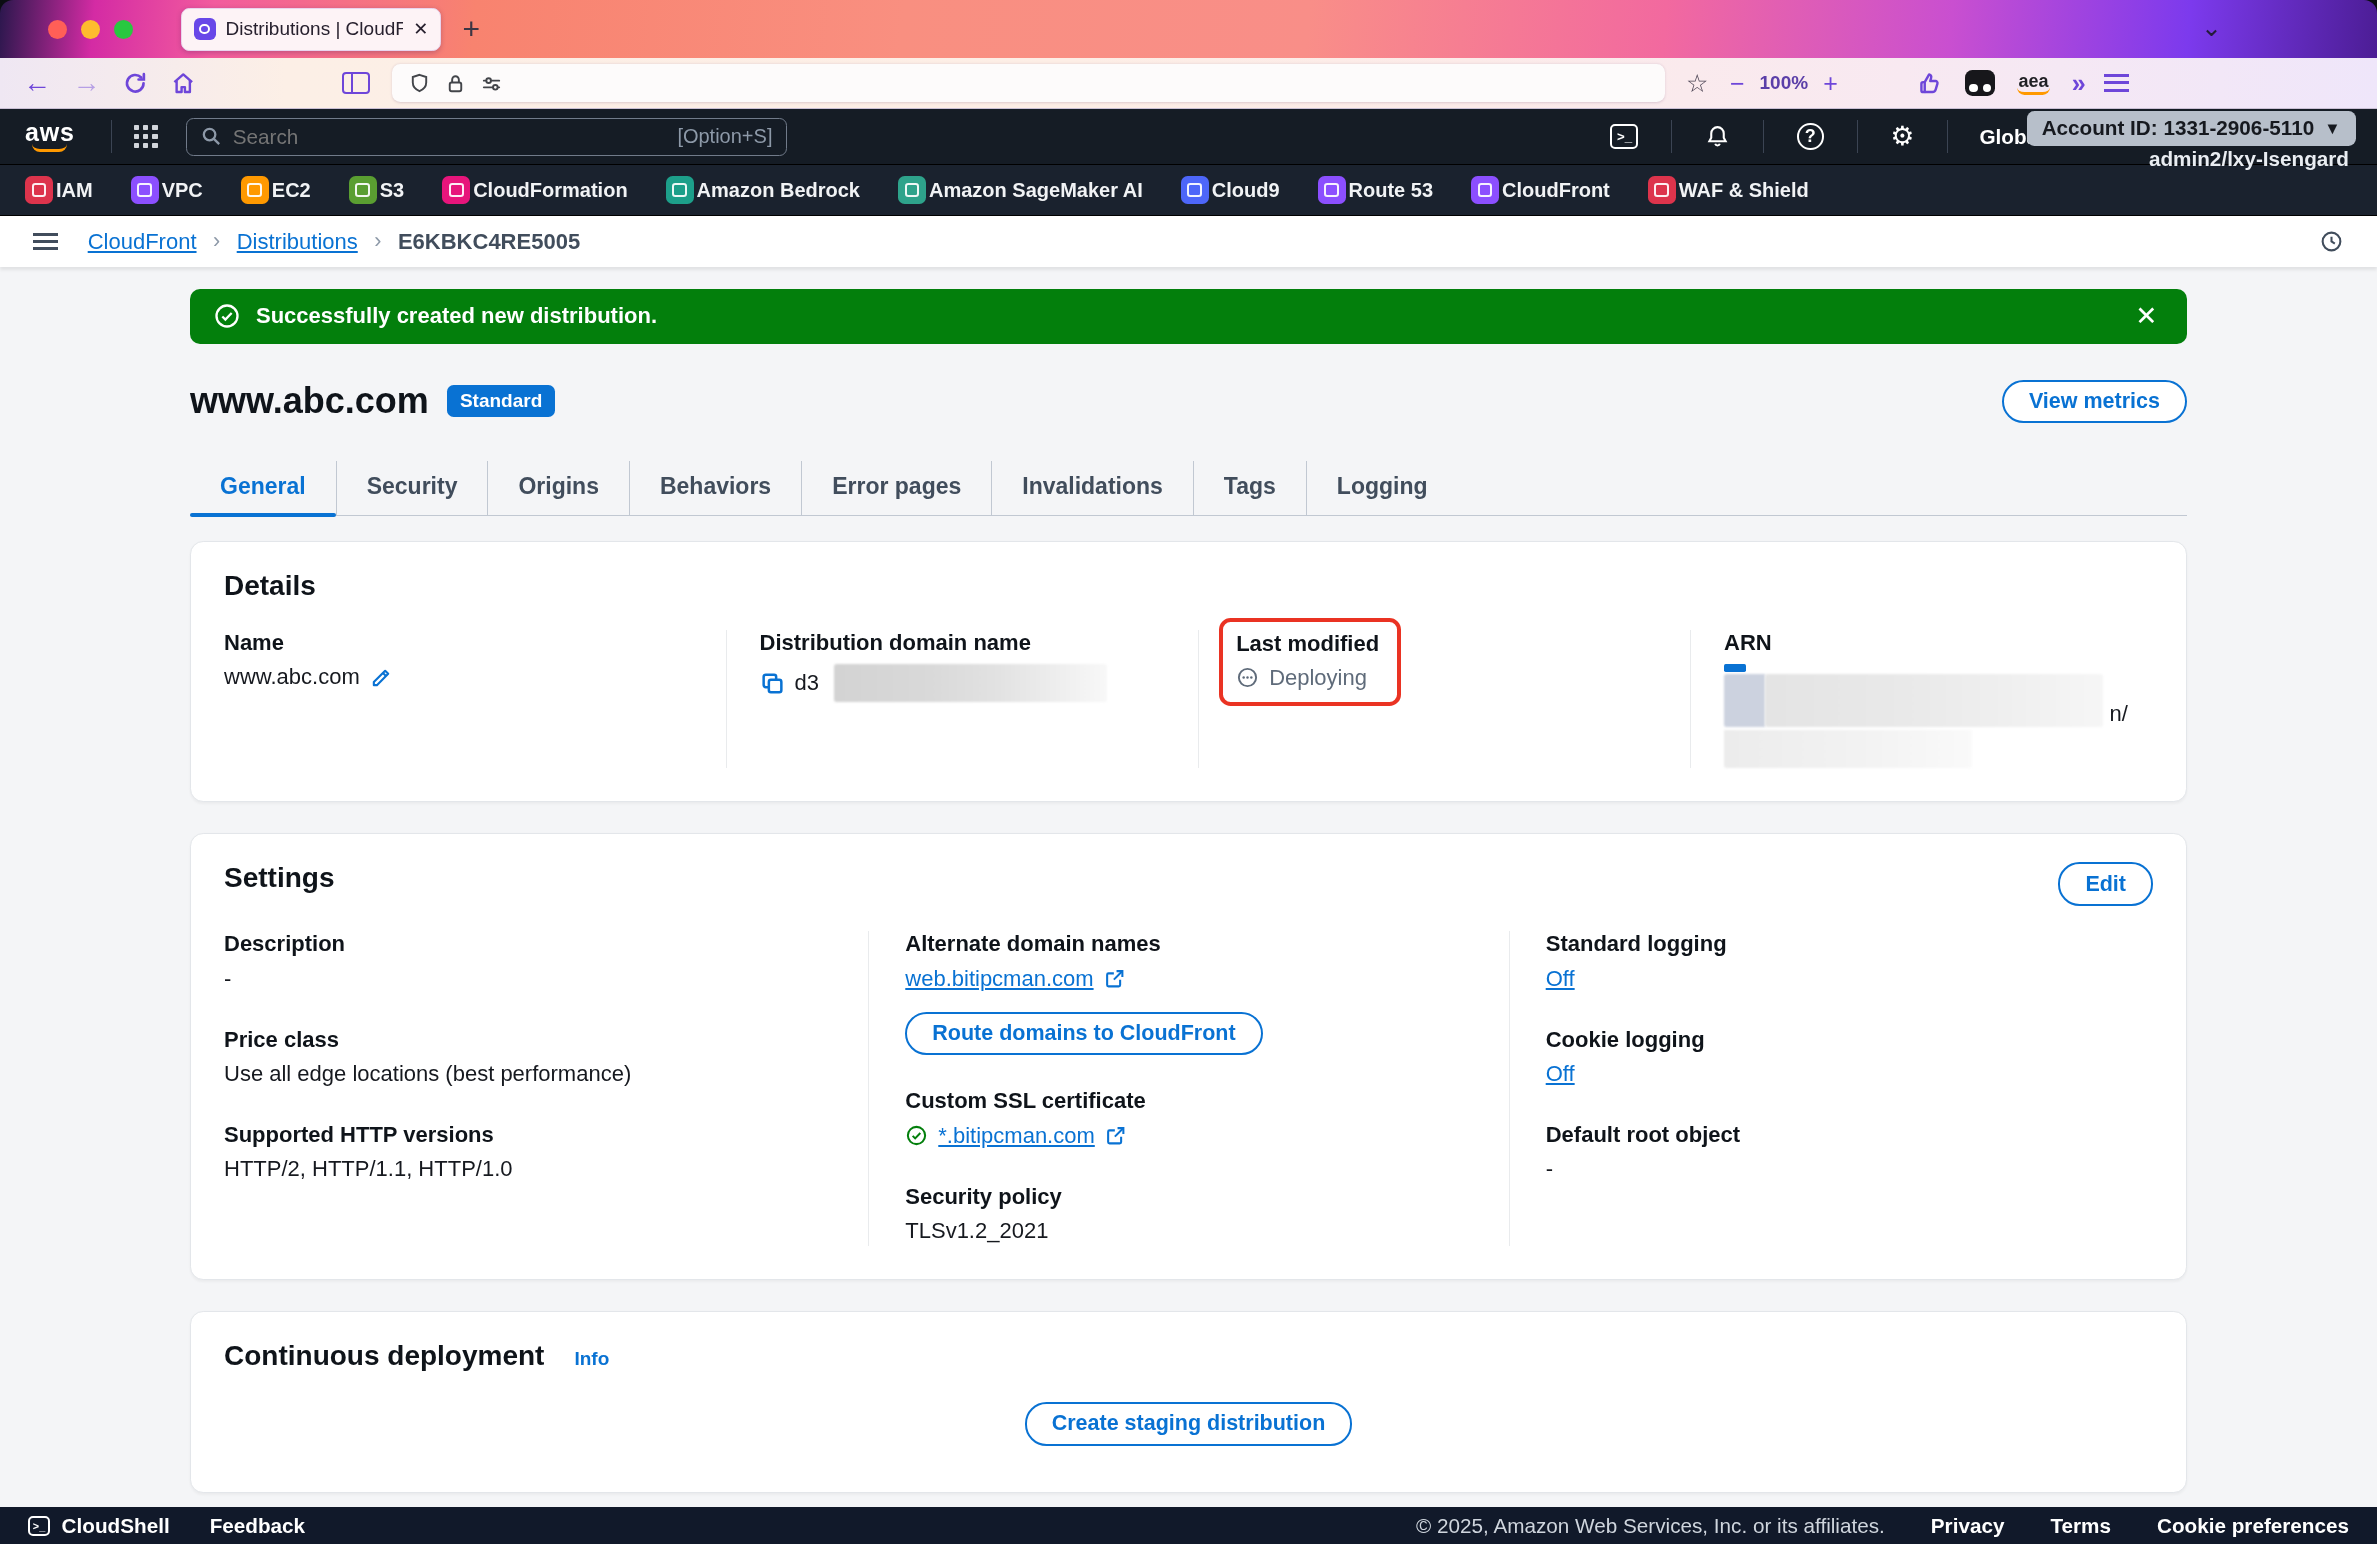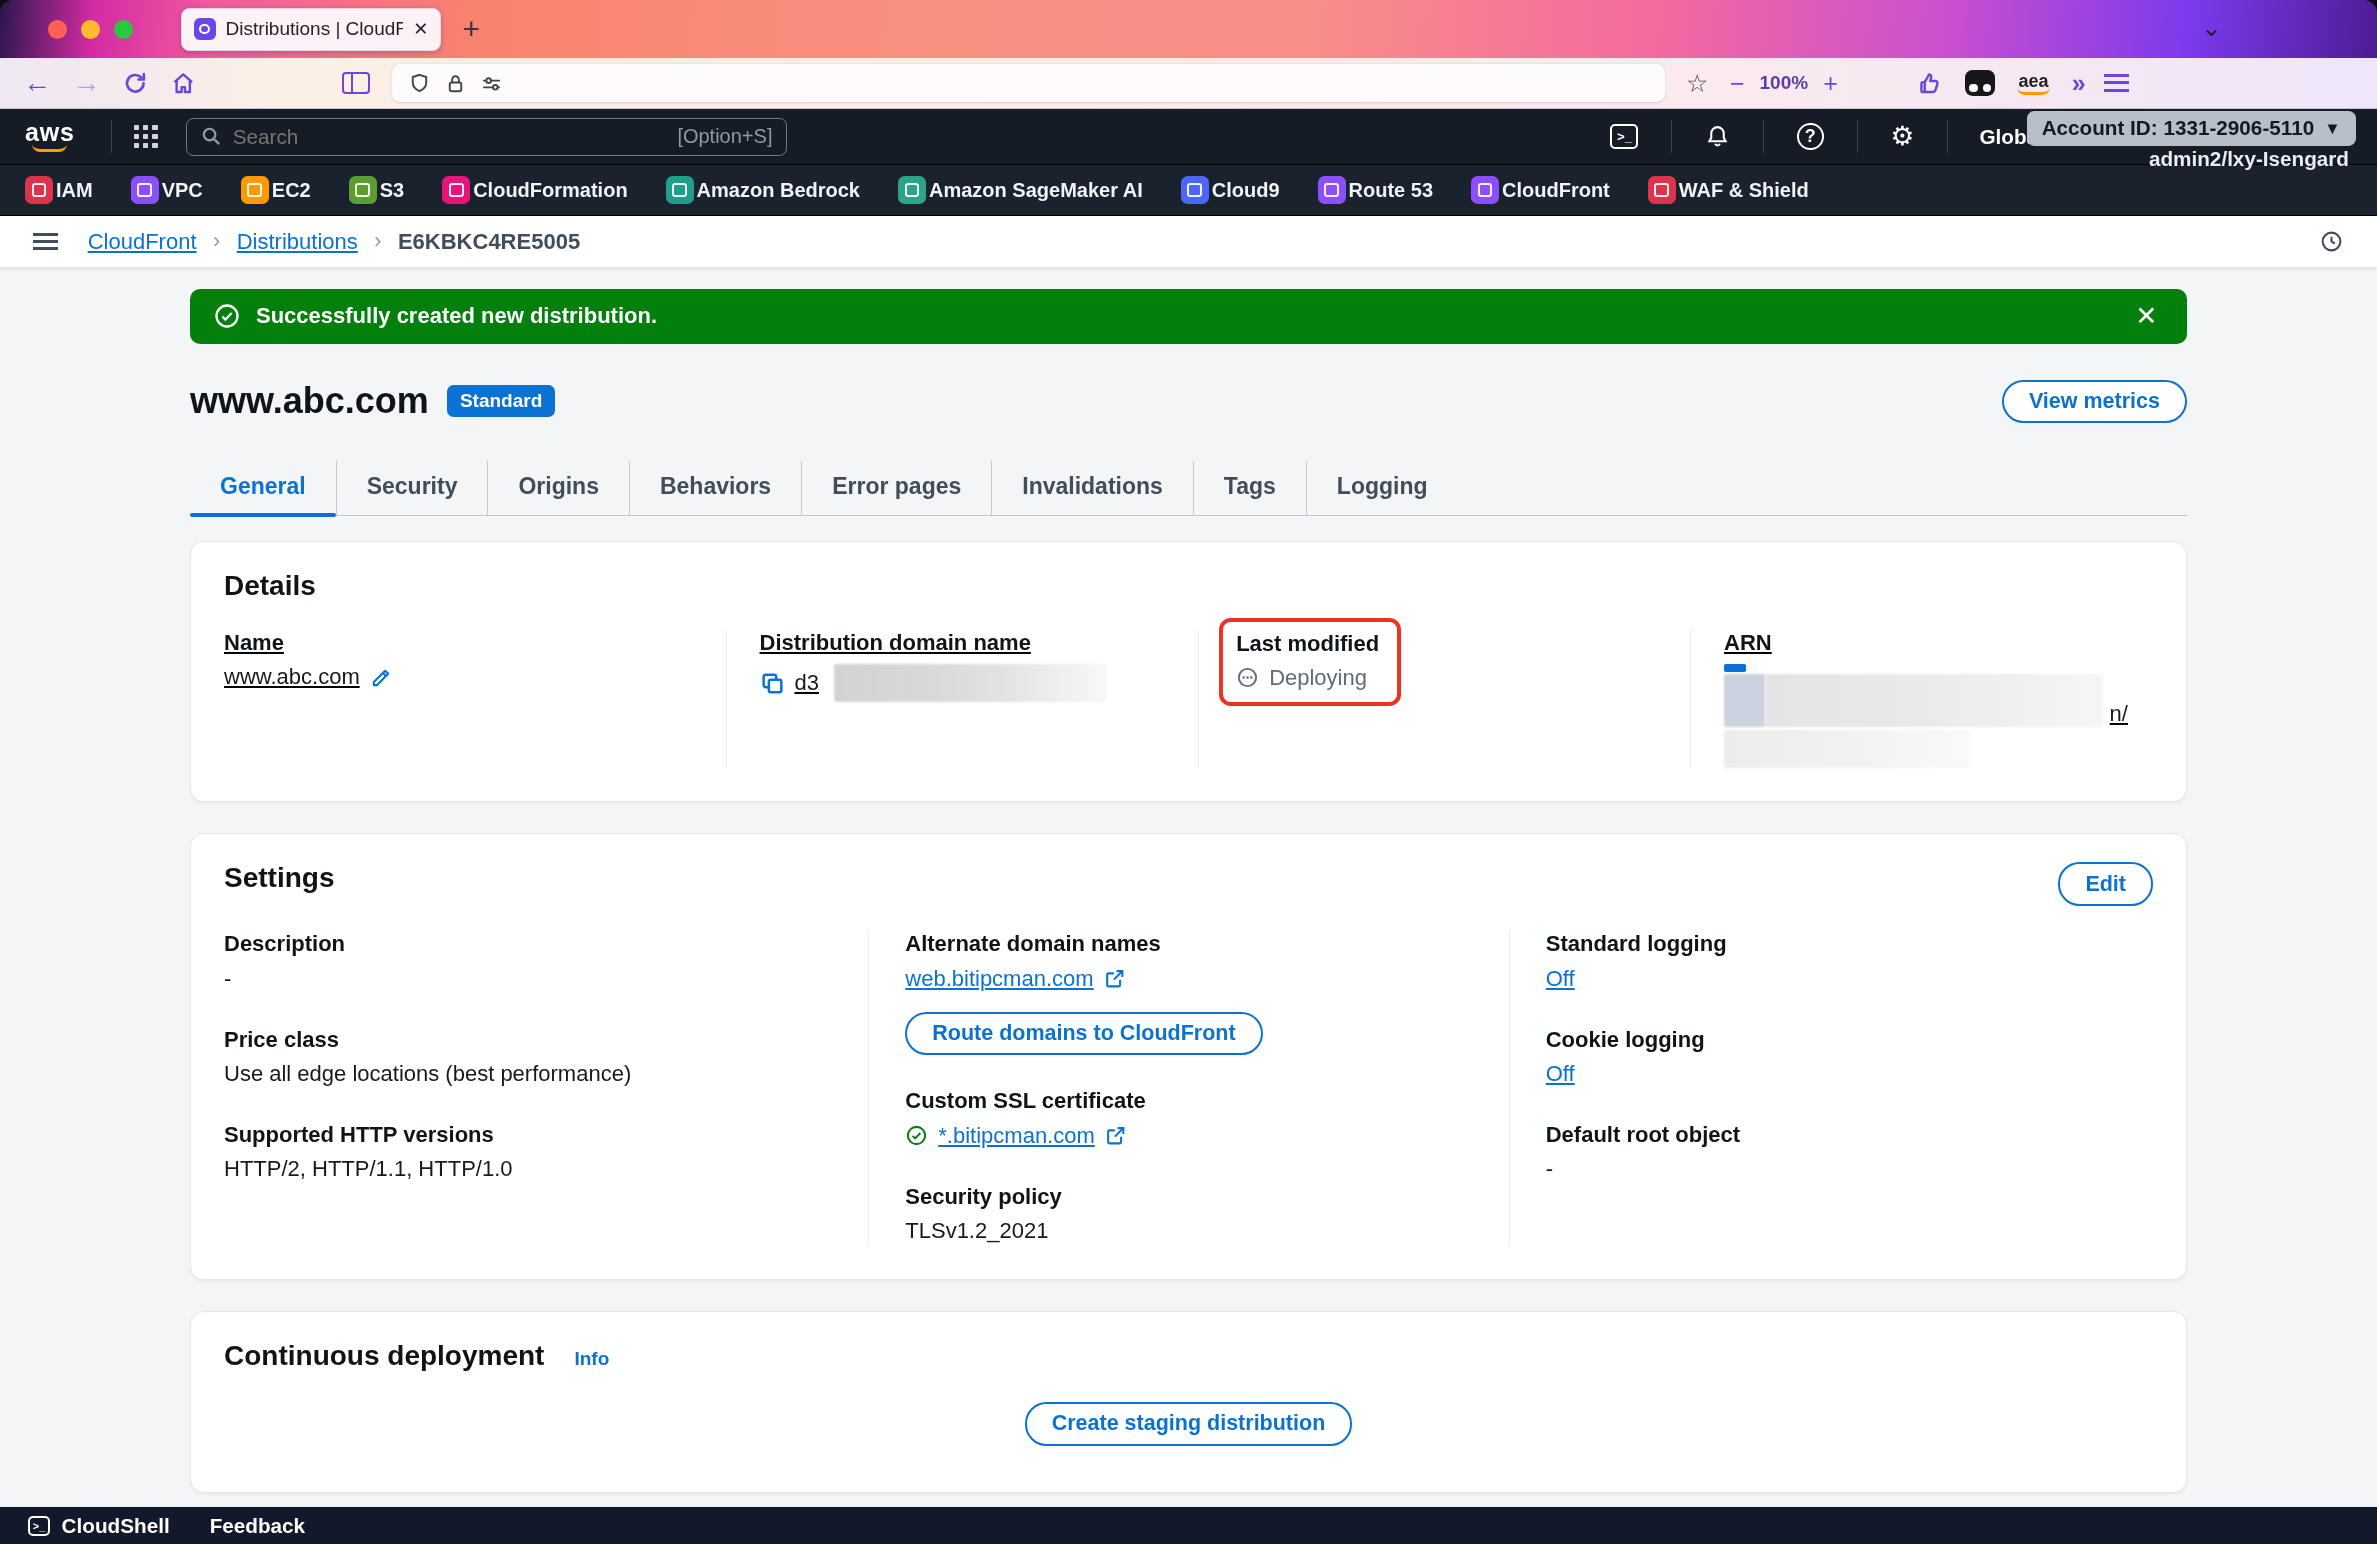--- a/index.html
+++ b/index.html
@@ -116,21 +116,21 @@
   .tabitem.active { color:#0972d3; }
   .tabitem.active::after { content:""; position:absolute; left:0; right:0; bottom:-2.5px; height:4.1px;
                            background:#0972d3; border-radius:2.5px; }
   .card { margin-top:25px; background:#fff; border:1.7px solid #e3e6ea; border-radius:13.2px;
           box-shadow:0 1.7px 2.5px rgba(0,0,0,.04); padding:28px 33px 33px; }
   .card h2 { font-size:28px; color:#0f141a; }
   .fieldlbl { font-size:22px; font-weight:bold; color:#0f141a; margin-bottom:8.3px; }
   .fieldval { font-size:22px; color:#16191f; }
   .gray { color:#5f6b7a; }
   .bluelink { color:#0972d3; font-size:22px; text-decoration:underline; }
-  .d-grid { display:grid; grid-template-columns:26% 24.5% 25.5% 24%; margin-top:28px; min-height:124px;text-decoration:underline; }
+  .d-grid { display:grid; grid-template-columns:26% 24.5% 25.5% 24%; margin-top:28px; min-height:124px; }
   .d-col { padding-right:25px; }
   .d-col + .d-col { border-left:1.7px solid #e9ebed; padding-left:33px; }
   .inlrow { display:flex; align-items:center; gap:10px; }
   .redact { display:inline-block; border-radius:2.5px; filter:blur(0.8px); }
   .redact.dom { width:273px; height:38px; vertical-align:middle; margin-left:5px;
     background:linear-gradient(90deg,#d3d3d3,#d9d9d9 35%,#e2e2e2 60%,#eeeeee 82%,#f8f8f8); }
   .arnline1 { display:flex; align-items:flex-end; gap:0; margin-top:5px; }
   .arn-lav { width:50px; height:53px; background:#ccd2df; border-radius:2.5px 0 0 2.5px; }
   .arn-gray { width:413px; height:53px;
     background:linear-gradient(90deg,#e4e4e4,#e9e9e9 40%,#efefef 70%,#f6f6f6); }
@@ -534,16 +534,28 @@
   </div>
 
   <div class="footer">
     <span class="f-item">
       <span class="cs-ic">&gt;_</span>
       <span>CloudShell</span>
     </span>
     <span class="f-item">
         <span>Feedback</span>
       </span>
+    <div class="f-right">
+      <span class="copyr">© 2025, Amazon Web Services, Inc. or its affiliates.</span>
+      <span class="f-item">
+          <span>Privacy</span>
+        </span>
+      <span class="f-item">
+          <span>Terms</span>
+        </span>
+      <span class="f-item">
+          <span>Cookie preferences</span>
+        </span>
+    </div>
   </div>
 
 </div>
 
 
 </body></html>

